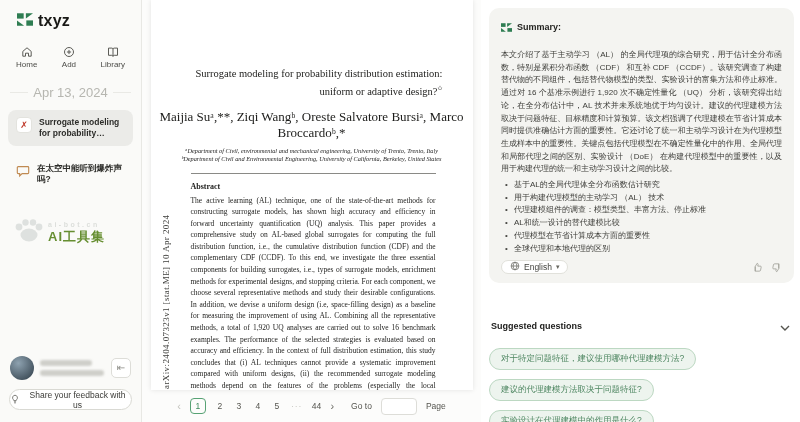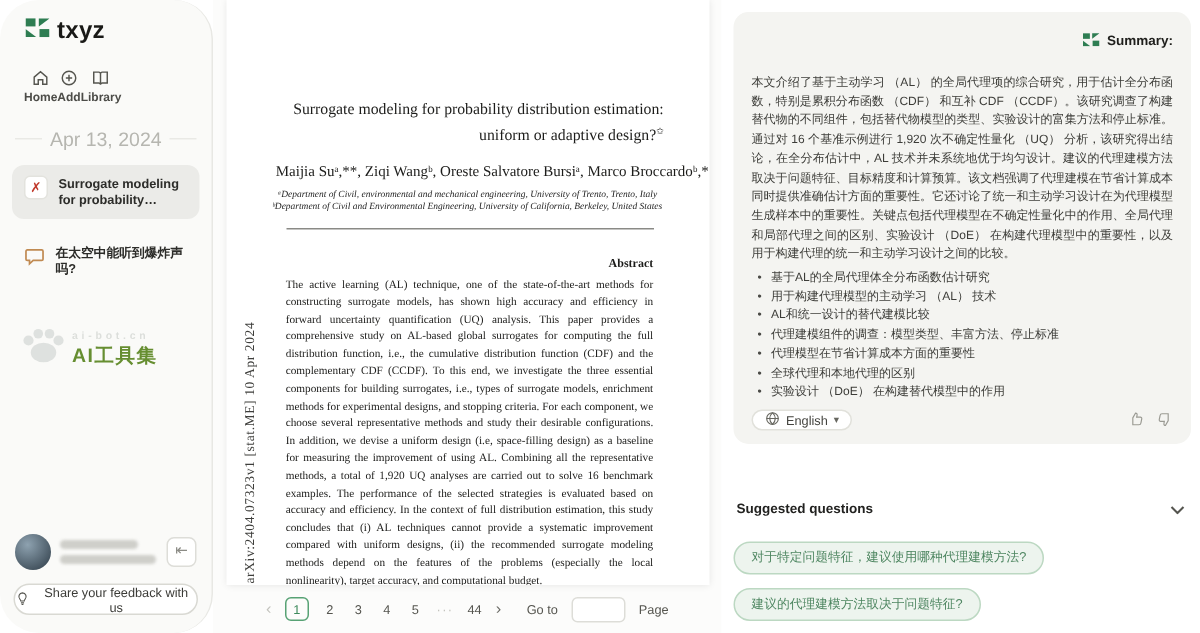--- a/index.html
+++ b/index.html
@@ -2,24 +2,24 @@
 <html><head>
 <meta charset="utf-8">
 <style>
   * { margin:0; padding:0; box-sizing:border-box; }
   html,body { width:800px; height:422px; overflow:hidden; background:#fff;
               font-family:"Liberation Sans","DejaVu Sans",sans-serif; }
   .app { display:flex; width:800px; height:422px; }
 
   
   .sidebar { width:142px; min-width:142px; background:#fafaf8; border-right:1px solid #e8e8e4;
-             display:flex; flex-direction:column; position:relative;border-radius:26px; }
+             display:flex; flex-direction:column; position:relative; }
   .brand-row { display:flex; align-items:center; gap:5px; padding:12px 0 0 17px; }
   .brand-text { font-size:16px; font-weight:800; color:#191917; letter-spacing:.2px; }
-  .nav-row { display:flex; justify-content:flex-start; padding:16px 16px 0 16px;font-weight:bold; }
+  .nav-row { display:flex; justify-content:space-between; padding:16px 16px 0 16px; }
   .nav-item { display:flex; flex-direction:column; align-items:center; gap:2px; cursor:pointer; }
   .nav-item span.lbl { font-size:8px; color:#4c4c48; }
   .nav-item svg { display:block; }
   .date-divider { display:flex; align-items:center; gap:5px; margin:16px 10px 0 10px;
                   font-size:13px; color:#b6b6b0; }
   .date-divider:before,.date-divider:after { content:""; flex:1; border-top:1px solid #e9e9e5; }
   .side-item { display:flex; align-items:flex-start; gap:7px; margin:10px 8px 0 8px;
                padding:7px 8px; border-radius:8px; cursor:pointer; }
   .side-item.selected { background:#ebebe8; }
   .side-item .title { font-size:8.5px; line-height:11px; font-weight:600; color:#2c2c29;
@@ -49,44 +49,44 @@
   .viewer { flex:1; background:#fcfcfb; display:flex; flex-direction:column; align-items:center; }
   .page { width:322px; height:390px; background:#fff; position:relative;
           box-shadow:0 0 5px rgba(0,0,0,.10); font-family:"Liberation Serif","DejaVu Serif",serif;
           color:#1c1c1a; overflow:hidden; }
   .arxiv-side { position:absolute; left:10px; top:133px; height:256px;
                 writing-mode:vertical-rl; transform:rotate(180deg);
                 font-size:9px; letter-spacing:.4px; color:#3e3e3b; white-space:nowrap; }
   .p-title { text-align:right; margin-top:66px; font-size:10.5px; font-weight:500; line-height:15px;
              padding:0 30px; }
   .tmark { font-size:6px; }
-  .p-authors { text-align:right; margin-top:10px; font-size:10px; }
+  .p-authors { text-align:center; margin-top:10px; font-size:13px; }
   .p-affil { text-align:center; margin-top:6px; font-size:6.3px; font-style:italic; line-height:8.5px; color:#222; }
   .p-body { margin:0 37px 0 40px; }
   .abs-rule { border:none; border-top:.8px solid #8a8a86; margin-top:9px; }
-  .abs-label { font-size:8px; font-weight:bold; margin-top:18px;text-align:right; }
+  .abs-label { font-size:8px; font-weight:bold; margin-top:8px; }
   .abs-text { font-size:7.5px; line-height:11.6px; text-align:justify; margin-top:4px; }
   .kw-line { font-size:7.5px; line-height:11.6px; margin-top:1px; text-align:justify; }
   .kw-line i { font-style:italic; }
   .pager { height:32px; display:flex; align-items:center; justify-content:center; gap:9px;
            font-size:8.5px; color:#55554f; }
   .pg-arrow { color:#c3c3bd; font-size:11px; cursor:pointer; }
   .pg-arrow.nx { color:#6b6b65; }
   .pg-num { cursor:pointer; min-width:10px; text-align:center; }
   .pg-num.active { border:1px solid #57a274; color:#3d8a5c; border-radius:4px;
                    width:16px; height:16px; line-height:14px; }
   .pg-ellipsis { color:#c3c3bd; letter-spacing:1px; }
   .goto-label { margin-left:8px; }
   .goto-input { width:36px; height:17px; border:1px solid #ddddd8; border-radius:4px; background:#fff; }
 
   
   .assistant { width:319px; min-width:319px; background:#fff; padding:8px 6px 10px 8px;
                display:flex; flex-direction:column; }
   .summary-card { background:#f4f4f1; border-radius:10px; padding:10px 12px 9px 12px; }
-  .sum-head { display:flex; align-items:center; gap:5px;justify-content:flex-end; }
+  .sum-head { display:flex; align-items:center; gap:5px; }
   .sum-head b { font-size:9px; color:#1f1f1c; }
   .sum-text { font-size:8px; line-height:12.7px; color:#3c3c38; text-align:justify; margin-top:13px; }
   .sum-bullets { list-style:none; margin-top:3px; }
   .sum-bullets li { font-size:8px; line-height:12.7px; color:#3c3c38; padding-left:13px; position:relative; }
   .sum-bullets li:before { content:"•"; position:absolute; left:4px; color:#4a4a46; }
   .sum-foot { display:flex; align-items:center; justify-content:space-between; margin-top:5px; }
   .lang-chip { display:flex; align-items:center; gap:4px; background:#fff; border:1px solid #e1e1db;
                border-radius:12px; padding:0 8px; font-size:8.5px; color:#44443f; cursor:pointer; }
   .caret { font-size:7px; color:#66665f; }
   .thumbs { display:flex; gap:8px; }
@@ -246,25 +246,24 @@
             <polygon points="0,8 8,14 0,14" fill="#2e7d52"></polygon>
             <rect x="10.5" y="8" width="7.5" height="6" fill="#2e7d52"></rect>
           </svg>
         </span>
         <b>Summary:</b>
       </div>
       <p class="sum-text">本文介绍了基于主动学习 （AL） 的全局代理项的综合研究，用于估计全分布函数，特别是累积分布函数 （CDF） 和互补 CDF （CCDF）。该研究调查了构建替代物的不同组件，包括替代物模型的类型、实验设计的富集方法和停止标准。通过对 16 个基准示例进行 1,920 次不确定性量化 （UQ） 分析，该研究得出结论，在全分布估计中，AL 技术并未系统地优于均匀设计。建议的代理建模方法取决于问题特征、目标精度和计算预算。该文档强调了代理建模在节省计算成本同时提供准确估计方面的重要性。它还讨论了统一和主动学习设计在为代理模型生成样本中的重要性。关键点包括代理模型在不确定性量化中的作用、全局代理和局部代理之间的区别、实验设计 （DoE） 在构建代理模型中的重要性，以及用于构建代理的统一和主动学习设计之间的比较。</p>
       <ul class="sum-bullets">
         <li>基于AL的全局代理体全分布函数估计研究</li>
         <li>用于构建代理模型的主动学习 （AL） 技术</li>
+        <li>代理建模组件的调查：模型类型、丰富方法、停止标准</li>
         <li>AL和统一设计的替代建模比较</li>
-        <li>代理建模组件的调查：模型类型、丰富方法、停止标准</li>
         <li>代理模型在节省计算成本方面的重要性</li>
         <li>全球代理和本地代理的区别</li>
-        <li>实验设计 （DoE） 在构建替代模型中的作用</li>
       </ul>
       <div class="sum-foot">
         <button class="lang-chip">
           <span>
             <svg width="10" height="10" viewBox="0 0 16 16" fill="none" stroke="#66665f" stroke-width="1.2">
                 <circle cx="8" cy="8" r="6.2"></circle>
                 <path d="M1.8 8h12.4M8 1.8c-4 4-4 8.4 0 12.4M8 1.8c4 4 4 8.4 0 12.4"></path>
               </svg>
           </span>
           <span>English</span>

